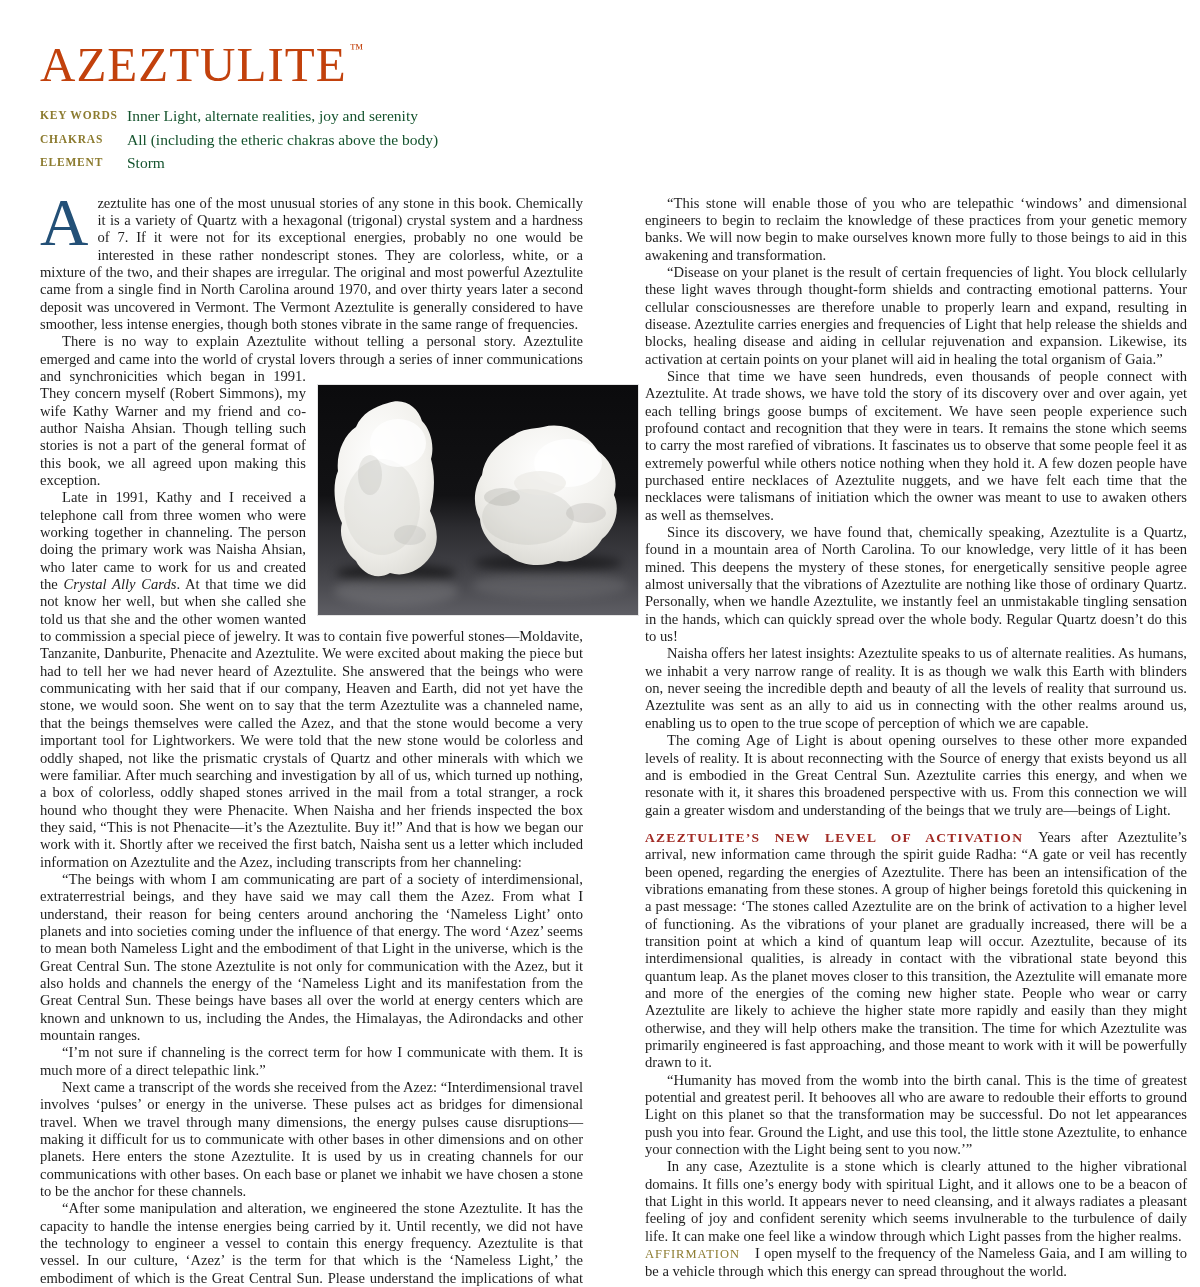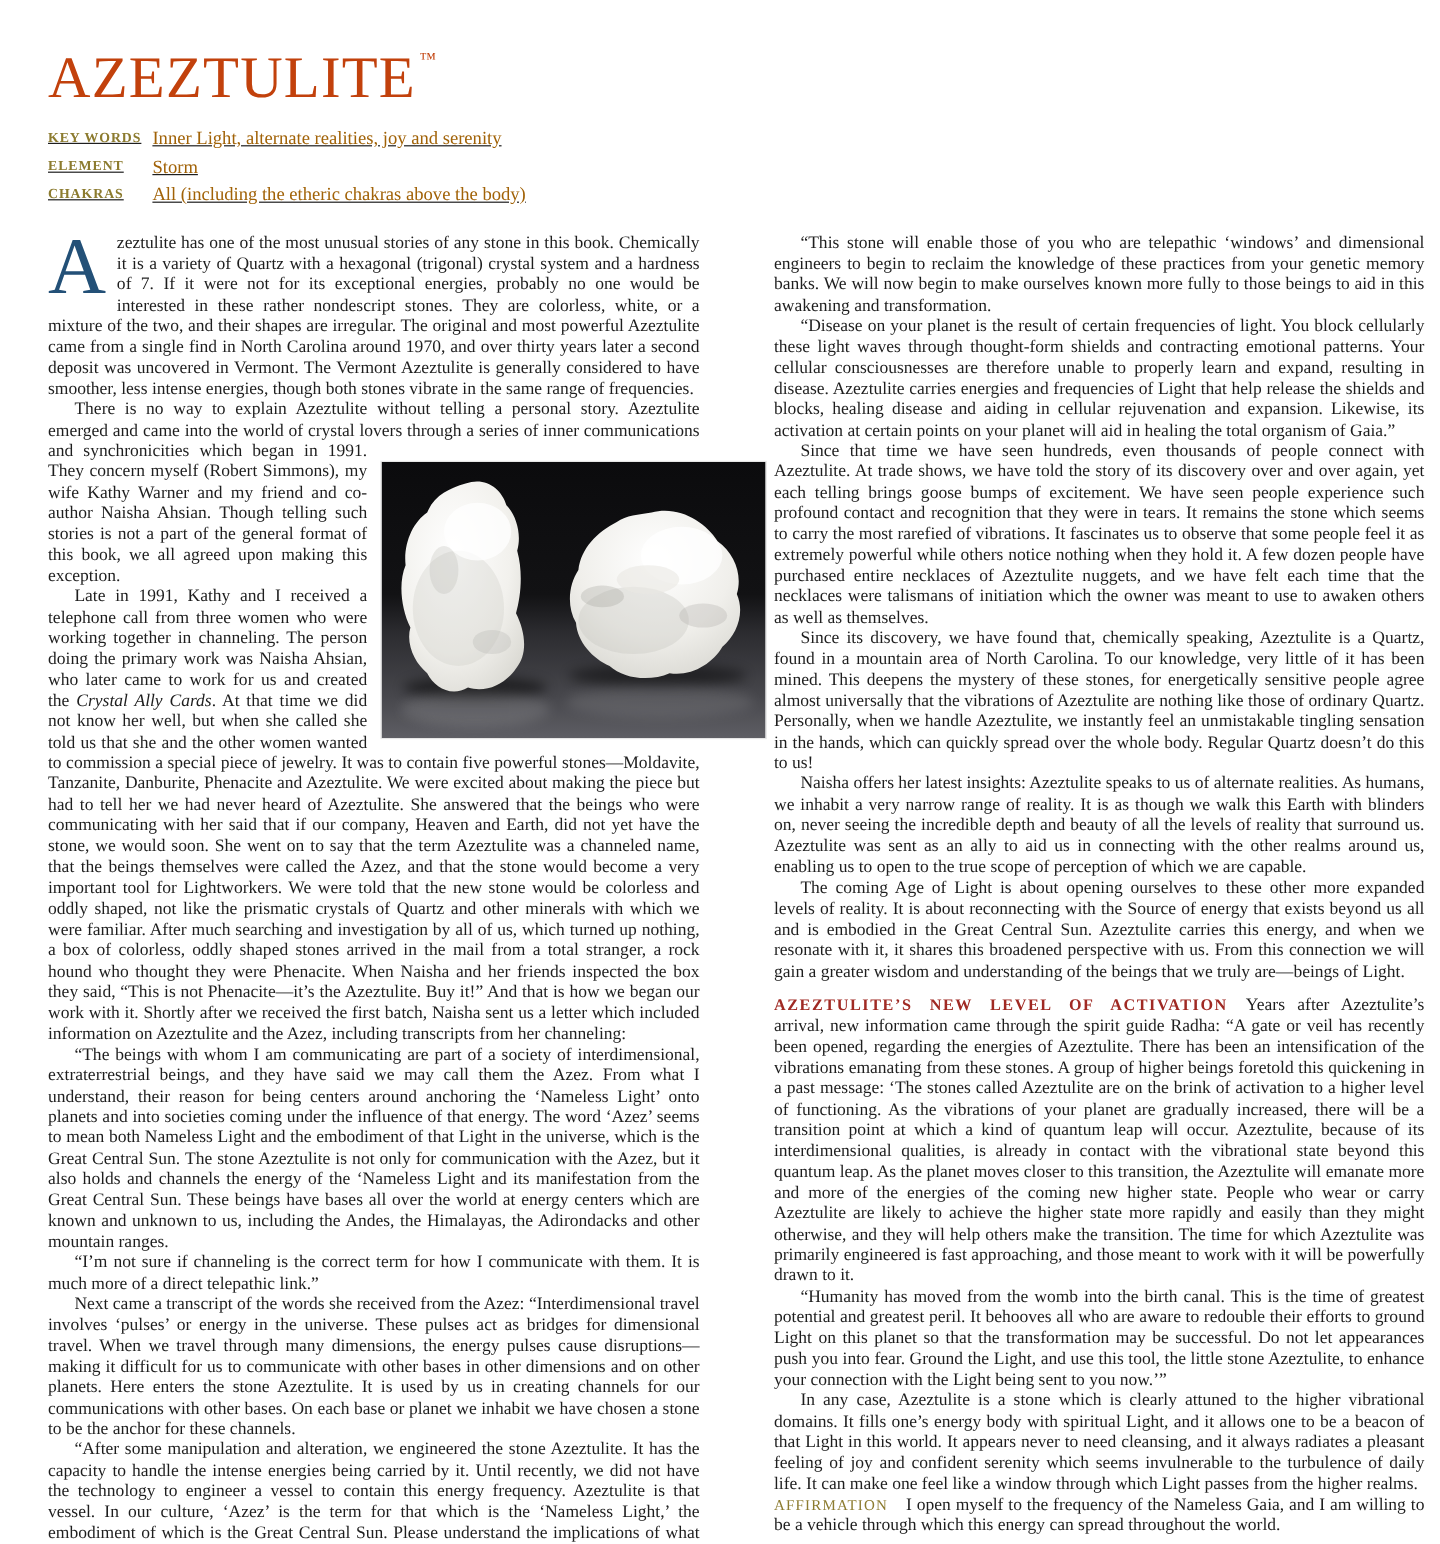--- a/index.html
+++ b/index.html
@@ -14,27 +14,27 @@
 
   h1.title {
     margin: 0; font-weight: normal;
     font-family: "Liberation Serif", serif;
     font-size: 49px; line-height: 1;
     color: #c2410c; letter-spacing: 1px;
   }
   h1.title sup { font-size: 14px; vertical-align: 28px; letter-spacing: 0; margin-left: 3px; }
 
   .meta { margin-top: 15px; }
-  .meta-row { display: flex; line-height: 23.5px; text-decoration: underline; }
+  .meta-row { display: flex; line-height: 23.5px; }
   .meta-label {
     flex: none; width: 87px;
     font-weight: bold; font-size: 11.5px; letter-spacing: .8px;
     color: #8c7b2f; align-self: baseline; line-height: 23.5px;
   }
-  .meta-value { font-size: 15.5px; color: #a16207; }
+  .meta-value { font-size: 15.5px; color: #14532d; }
 
   .columns { display: flex; gap: 62px; margin-top: 20px; }
   .col { flex: none; }
   .col-left  { width: 543px; }
   .col-right { width: 542px; }
 
   p.para {
     margin: 0; font-size: 14.6px; line-height: 17.35px;
     text-align: justify; color: #1e1e1e;
   }
@@ -76,26 +76,26 @@
 
   <header>
     <h1 class="title"><span>AZEZTULITE</span><sup>™</sup></h1>
 
     <div class="meta">
       <div class="meta-row">
         <span class="meta-label">KEY WORDS</span>
         <span class="meta-value">Inner Light, alternate realities, joy and serenity</span>
       </div>
       <div class="meta-row">
+        <span class="meta-label">CHAKRAS</span>
+        <span class="meta-value">All (including the etheric chakras above the body)</span>
+      </div>
+      <div class="meta-row">
         <span class="meta-label">ELEMENT</span>
         <span class="meta-value">Storm</span>
-      </div>
-      <div class="meta-row">
-        <span class="meta-label">CHAKRAS</span>
-        <span class="meta-value">All (including the etheric chakras above the body)</span>
       </div>
     </div>
   </header>
 
   <div class="columns">
 
     <div class="col col-left">
 
       <p class="para opening"><span class="dropcap">A</span><span>zeztulite has one of the most unusual stories of any stone in this book. Chemically it is a variety of Quartz with a hexagonal (trigonal) crystal system and a hardness of 7. If it were not for its exceptional energies, probably no one would be interested in these rather nondescript stones. They are colorless, white, or a mixture of the two, and their shapes are irregular. The original and most powerful Azeztulite came from a single find in North Carolina around 1970, and over thirty years later a second deposit was uncovered in Vermont. The Vermont Azeztulite is generally considered to have smoother, less intense energies, though both stones vibrate in the same range of frequencies.</span></p>
 

